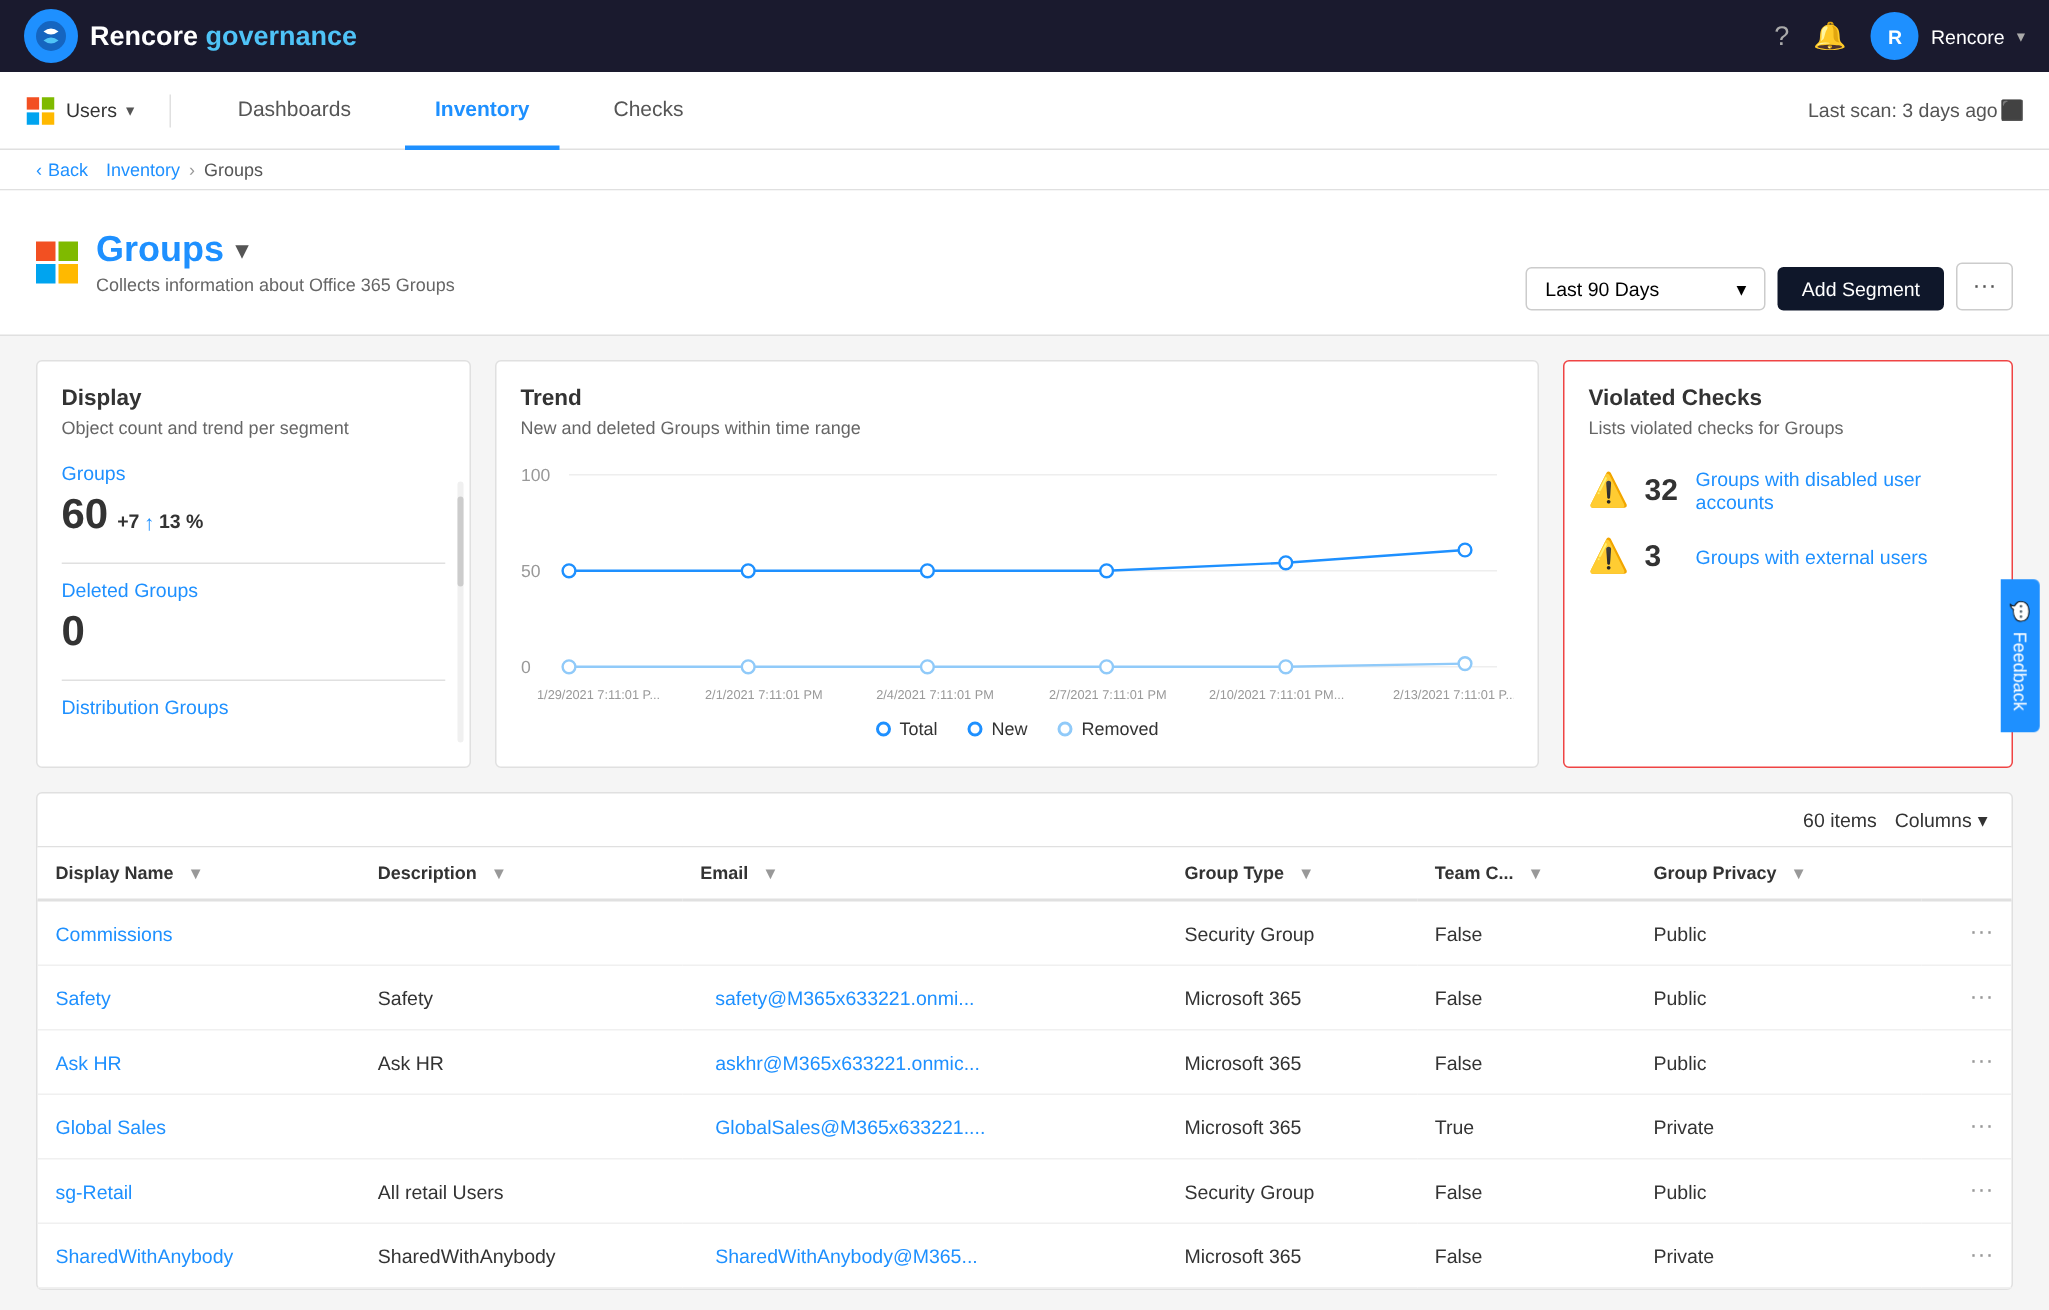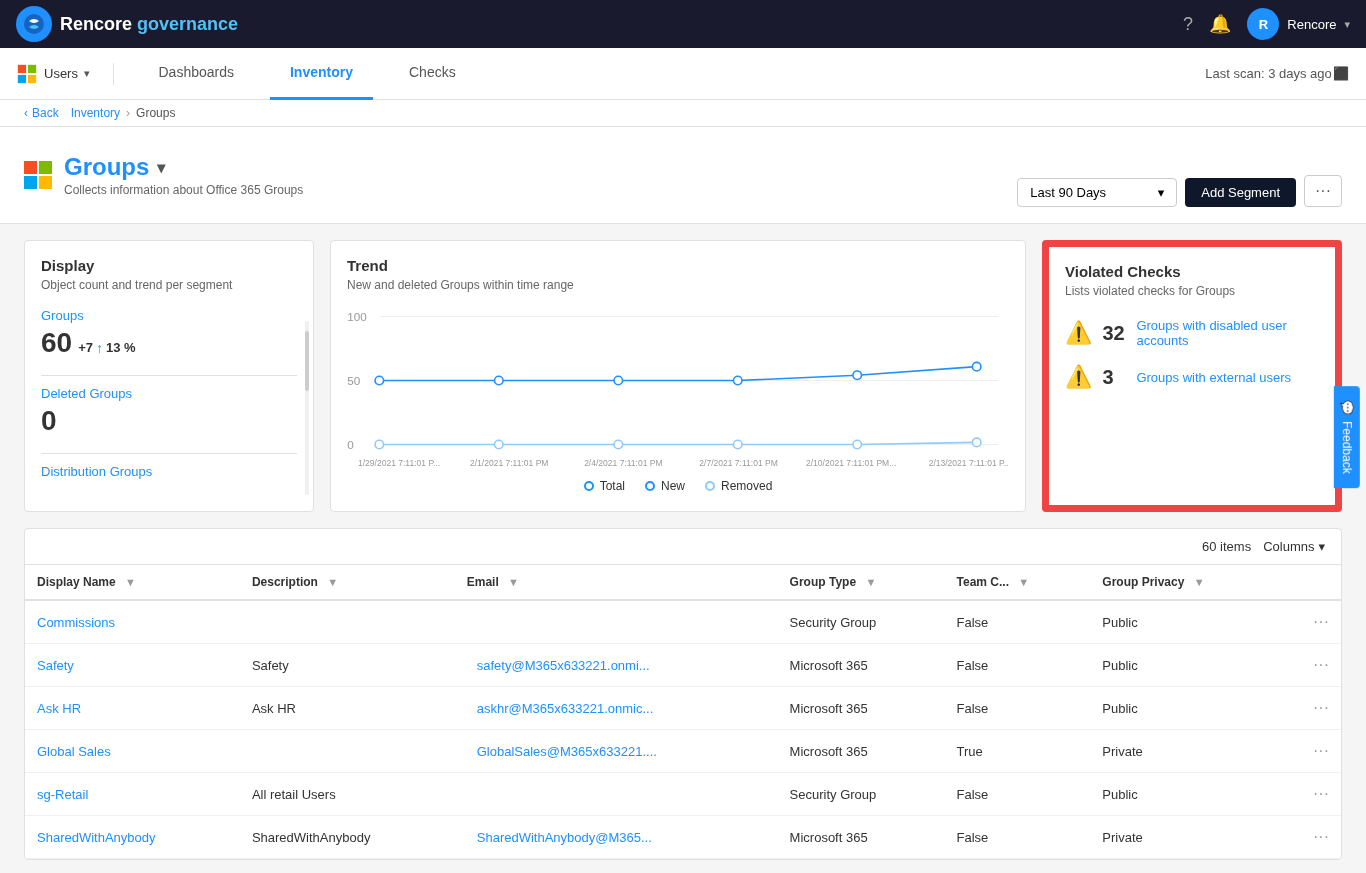--- a/index.html
+++ b/index.html
@@ -138,21 +138,21 @@
       background: white; border-radius: 4px; border: 1px solid #e0e0e0;
       padding: 16px; flex: 1;
     }
     .trend-chart { margin-top: 12px; }
     .chart-legend { display: flex; gap: 20px; justify-content: center; margin-top: 8px; font-size: 12px; }
     .legend-item { display: flex; align-items: center; gap: 6px; }
     .legend-dot { width: 10px; height: 10px; border-radius: 50%; border: 2px solid; }
 
     
     .violated-card {
-      background: white; border-radius: 4px; border: 7px solid #ef4444;
+      background: white; border-radius: 4px; border: 1px solid #ef4444;
       padding: 16px; width: 300px; min-width: 300px;
     }
     .violated-item { display: flex; align-items: center; gap: 10px; margin-bottom: 16px; }
     .warn-icon { font-size: 22px; color: #f0a500; }
     .violated-count { font-size: 20px; font-weight: 600; min-width: 24px; }
     .violated-link { color: #1e90ff; font-size: 13px; cursor: pointer; text-decoration: none; }
 
     
     .table-section {
       background: white; border-radius: 4px; border: 1px solid #e0e0e0;

